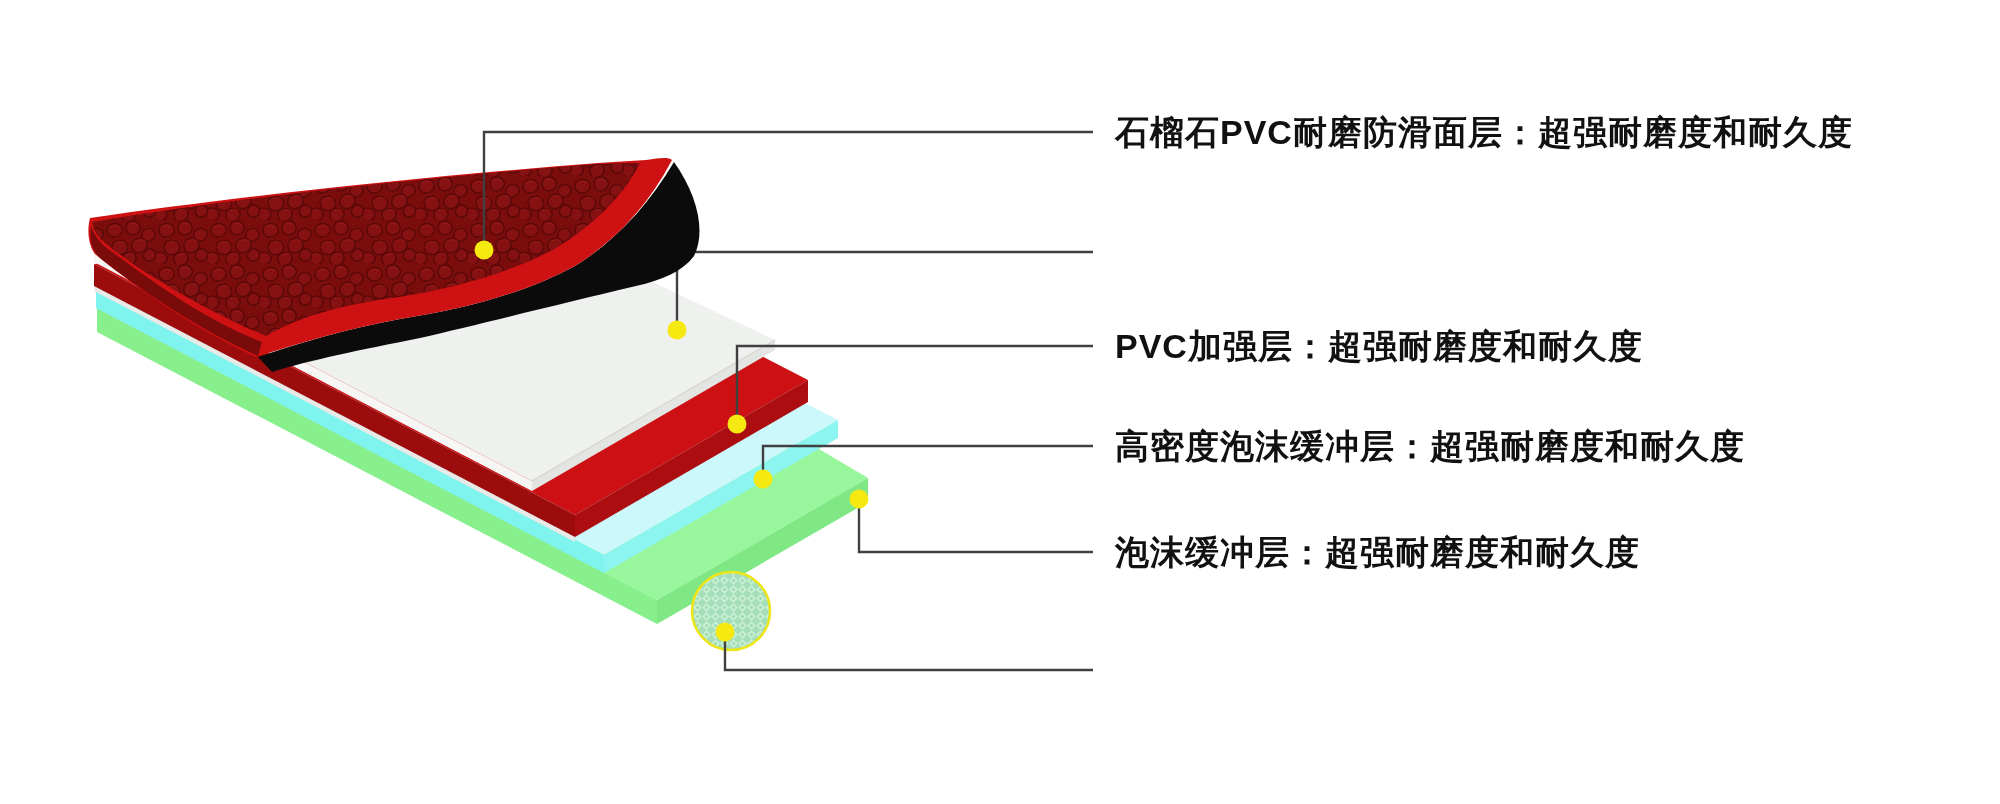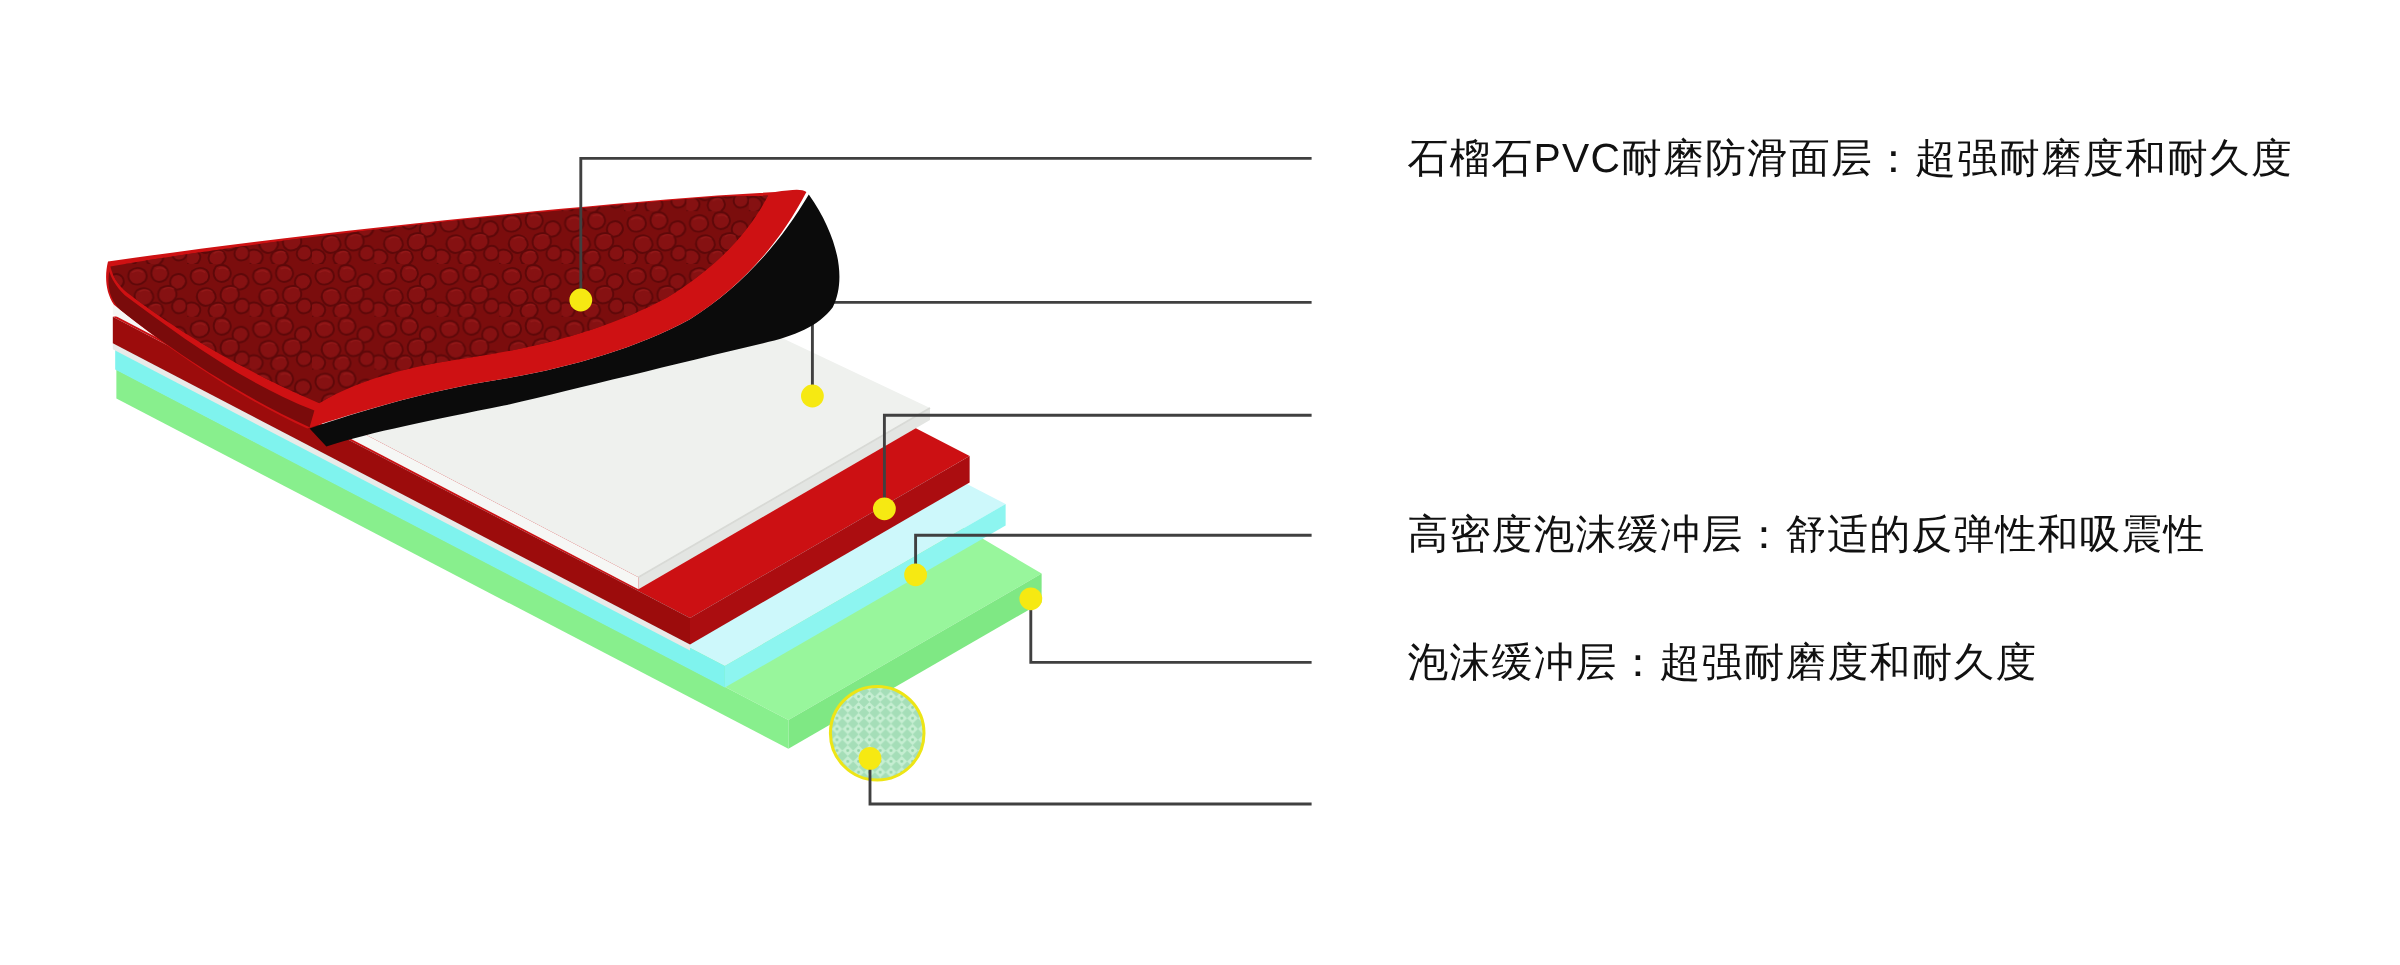--- a/index.html
+++ b/index.html
@@ -1,21 +1,21 @@
 <!DOCTYPE html>
 <html><head>
 <meta charset="utf-8">
 <style>
   html,body{margin:0;padding:0;background:#ffffff;}
   #stage{position:relative;width:2000px;height:804px;background:#ffffff;overflow:hidden;
          font-family:"Liberation Sans","DejaVu Sans",sans-serif;}
   #layers-svg{position:absolute;left:0;top:0;width:2000px;height:804px;}
-  .layer-label{position:absolute;left:1173px;height:44px;line-height:44px;
+  .layer-label{position:absolute;left:1115px;height:44px;line-height:44px;
                font-size:34px;color:#111111;letter-spacing:1px;white-space:nowrap;
-               font-weight:400;}
+               font-weight:700;}
 </style>
 </head>
 <body>
 
 <div id="stage">
 
   <svg id="layers-svg" viewBox="0 0 2000 804">
     <defs>
       <pattern id="pebble" width="52" height="44" patternUnits="userSpaceOnUse">
         <rect width="52" height="44" fill="none"></rect>
@@ -116,16 +116,17 @@
       <circle cx="484" cy="250" r="9.5"></circle>
       <circle cx="677" cy="330" r="9.5"></circle>
       <circle cx="737" cy="424" r="9.5"></circle>
       <circle cx="763" cy="479" r="9.5"></circle>
       <circle cx="859" cy="499" r="9.5"></circle>
       <circle cx="725" cy="632" r="9.5"></circle>
     </g>
   </svg>
 
   <div class="layer-label" style="top:110px;">石榴石PVC耐磨防滑面层：超强耐磨度和耐久度</div>
-  <div class="layer-label" style="top:424px;">高密度泡沫缓冲层：舒适的反弹性和吸震性</div>
+  <div class="layer-label" style="top:324px;">PVC加强层：超强耐磨度和耐久度</div>
+  <div class="layer-label" style="top:424px;">高密度泡沫缓冲层：超强耐磨度和耐久度</div>
   <div class="layer-label" style="top:530px;">泡沫缓冲层：超强耐磨度和耐久度</div>
 
 </div>
 
 </body></html>

